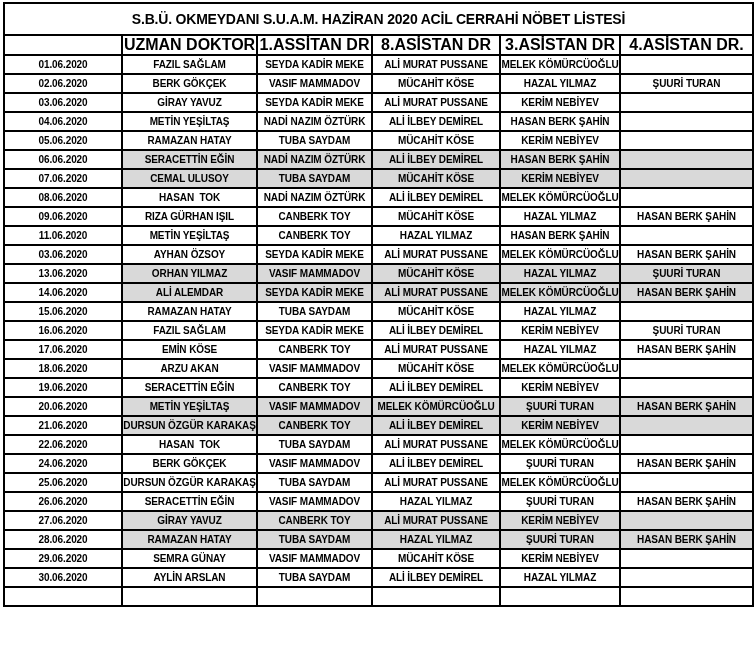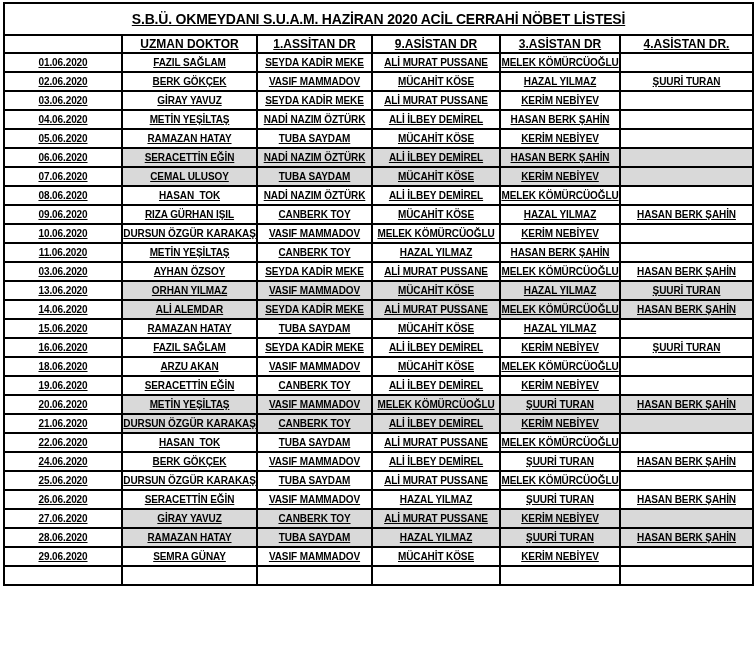--- a/index.html
+++ b/index.html
@@ -14,21 +14,20 @@
     box-sizing: border-box;
     width: 755px;
     height: 649px;
     padding: 2px 3px;
     font-family: "Liberation Sans", sans-serif;
   }
   table.roster {
     border-collapse: collapse;
     table-layout: fixed;
     width: 749px;
-    text-decoration: underline;
   }
   col.c-date   { width: 118px; }
   col.c-uzman  { width: 135px; }
   col.c-a1     { width: 115px; }
   col.c-a2     { width: 128px; }
   col.c-a3     { width: 120px; }
   col.c-a4     { width: 133px; }
   table.roster th,
   table.roster td {
     border: 2px solid #000000;
@@ -42,21 +41,21 @@
     white-space: pre;
     overflow: hidden;
   }
   tr.title-row th {
     height: 30px;
     font-size: 14px;
     letter-spacing: -0.2px;
   }
   tr.header-row th {
     height: 16px;
-    font-size: 12px;
+    font-size: 16px;
     margin-top: 17px;
   }
   tbody tr {
     height: 19px;
     margin-top: 48px;
   }
   tbody td {
     font-size: 10px;
     letter-spacing: -0.1px;
   }
@@ -78,21 +77,21 @@
       <col class="c-a4">
     </colgroup>
     <thead>
       <tr class="title-row">
         <th colspan="6">S.B.Ü. OKMEYDANI S.U.A.M. HAZİRAN 2020 ACİL CERRAHİ NÖBET LİSTESİ</th>
       </tr>
       <tr class="header-row">
         <th></th>
         <th>UZMAN DOKTOR</th>
         <th>1.ASSİTAN DR</th>
-        <th>9.ASİSTAN DR</th>
+        <th>8.ASİSTAN DR</th>
         <th>3.ASİSTAN DR</th>
         <th>4.ASİSTAN DR.</th>
       </tr>
     </thead>
     <tbody>
         <tr>
           <td>01.06.2020</td>
           <td>FAZIL SAĞLAM</td>
           <td>SEYDA KADİR MEKE</td>
           <td>ALİ MURAT PUSSANE</td>
@@ -157,28 +156,20 @@
         </tr>
         <tr>
           <td>09.06.2020</td>
           <td>RIZA GÜRHAN IŞIL</td>
           <td>CANBERK TOY</td>
           <td>MÜCAHİT KÖSE</td>
           <td>HAZAL YILMAZ</td>
           <td>HASAN BERK ŞAHİN</td>
         </tr>
         <tr>
-          <td>10.06.2020</td>
-          <td>DURSUN ÖZGÜR KARAKAŞ</td>
-          <td>VASIF MAMMADOV</td>
-          <td>MELEK KÖMÜRCÜOĞLU</td>
-          <td>KERİM NEBİYEV</td>
-          <td></td>
-        </tr>
-        <tr>
           <td>11.06.2020</td>
           <td>METİN YEŞİLTAŞ</td>
           <td>CANBERK TOY</td>
           <td>HAZAL YILMAZ</td>
           <td>HASAN BERK ŞAHİN</td>
           <td></td>
         </tr>
         <tr>
           <td>03.06.2020</td>
           <td>AYHAN ÖZSOY</td>
@@ -213,20 +204,28 @@
         </tr>
         <tr>
           <td>16.06.2020</td>
           <td>FAZIL SAĞLAM</td>
           <td>SEYDA KADİR MEKE</td>
           <td>ALİ İLBEY DEMİREL</td>
           <td>KERİM NEBİYEV</td>
           <td>ŞUURİ TURAN</td>
         </tr>
         <tr>
+          <td>17.06.2020</td>
+          <td>EMİN KÖSE</td>
+          <td>CANBERK TOY</td>
+          <td>ALİ MURAT PUSSANE</td>
+          <td>HAZAL YILMAZ</td>
+          <td>HASAN BERK ŞAHİN</td>
+        </tr>
+        <tr>
           <td>18.06.2020</td>
           <td>ARZU AKAN</td>
           <td>VASIF MAMMADOV</td>
           <td>MÜCAHİT KÖSE</td>
           <td>MELEK KÖMÜRCÜOĞLU</td>
           <td></td>
         </tr>
         <tr>
           <td>19.06.2020</td>
           <td>SERACETTİN EĞİN</td>
@@ -301,20 +300,28 @@
         </tr>
         <tr>
           <td>29.06.2020</td>
           <td>SEMRA GÜNAY</td>
           <td>VASIF MAMMADOV</td>
           <td>MÜCAHİT KÖSE</td>
           <td>KERİM NEBİYEV</td>
           <td></td>
         </tr>
         <tr>
+          <td>30.06.2020</td>
+          <td>AYLİN ARSLAN</td>
+          <td>TUBA SAYDAM</td>
+          <td>ALİ İLBEY DEMİREL</td>
+          <td>HAZAL YILMAZ</td>
+          <td></td>
+        </tr>
+        <tr>
           <td></td>
           <td></td>
           <td></td>
           <td></td>
           <td></td>
           <td></td>
         </tr>
       </tbody>
   </table>
 </div>

